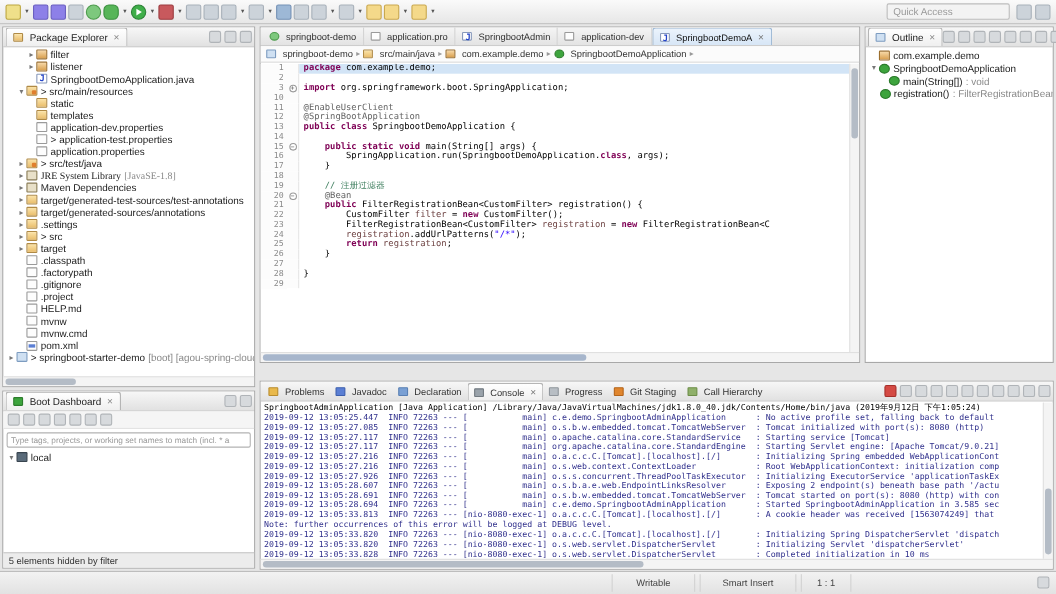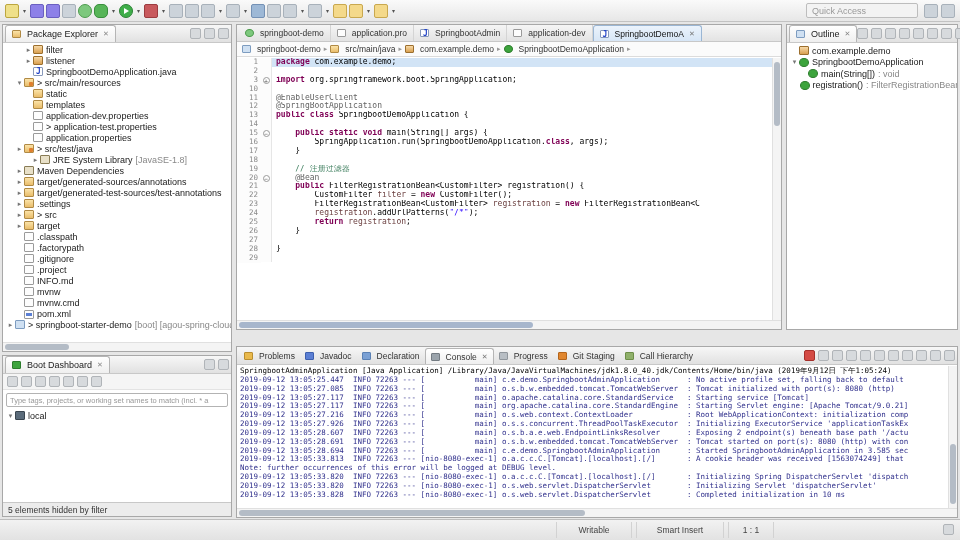--- a/index.html
+++ b/index.html
@@ -243,40 +243,40 @@
         <div class="trow" data-name="tree-item" style="padding-left: 21px;">
           <span class="arrow" data-name="arrow-space"></span>
           <span class="ti ic-file" data-name="file-icon"></span>
           <span class="tlabel" data-name="tree-item-label">application.properties</span>
         </div>
         <div class="trow" data-name="tree-item" style="padding-left: 12px;">
           <span class="arrow" data-name="chevron-right-icon">▸</span>
           <span class="ti ic-srcfolder" data-name="srcfolder-icon"></span>
           <span class="tlabel" data-name="tree-item-label">&gt; src/test/java</span>
         </div>
-        <div class="trow" data-name="tree-item" style="padding-left: 28px;">
+        <div class="trow" data-name="tree-item" style="padding-left: 12px; font-family: Liberation Serif, serif;">
           <span class="arrow" data-name="chevron-right-icon">▸</span>
           <span class="ti ic-library" data-name="library-icon"></span>
           <span class="tlabel" data-name="tree-item-label">JRE System Library</span>
           <span class="tdeco" data-name="tree-item-decoration">[JavaSE-1.8]</span>
         </div>
         <div class="trow" data-name="tree-item" style="padding-left: 12px;">
           <span class="arrow" data-name="chevron-right-icon">▸</span>
           <span class="ti ic-library" data-name="library-icon"></span>
           <span class="tlabel" data-name="tree-item-label">Maven Dependencies</span>
         </div>
         <div class="trow" data-name="tree-item" style="padding-left: 12px;">
           <span class="arrow" data-name="chevron-right-icon">▸</span>
           <span class="ti ic-folder" data-name="folder-icon"></span>
+          <span class="tlabel" data-name="tree-item-label">target/generated-test-sources/test-annotations</span>
+        </div>
+        <div class="trow" data-name="tree-item" style="padding-left: 12px;">
+          <span class="arrow" data-name="chevron-right-icon">▸</span>
+          <span class="ti ic-folder" data-name="folder-icon"></span>
           <span class="tlabel" data-name="tree-item-label">target/generated-sources/annotations</span>
-        </div>
-        <div class="trow" data-name="tree-item" style="padding-left: 12px;">
-          <span class="arrow" data-name="chevron-right-icon">▸</span>
-          <span class="ti ic-folder" data-name="folder-icon"></span>
-          <span class="tlabel" data-name="tree-item-label">target/generated-test-sources/test-annotations</span>
         </div>
         <div class="trow" data-name="tree-item" style="padding-left: 12px;">
           <span class="arrow" data-name="chevron-right-icon">▸</span>
           <span class="ti ic-folder" data-name="folder-icon"></span>
           <span class="tlabel" data-name="tree-item-label">.settings</span>
         </div>
         <div class="trow" data-name="tree-item" style="padding-left: 12px;">
           <span class="arrow" data-name="chevron-right-icon">▸</span>
           <span class="ti ic-folder" data-name="folder-icon"></span>
           <span class="tlabel" data-name="tree-item-label">&gt; src</span>
@@ -302,21 +302,21 @@
           <span class="tlabel" data-name="tree-item-label">.gitignore</span>
         </div>
         <div class="trow" data-name="tree-item" style="padding-left: 12px;">
           <span class="arrow" data-name="arrow-space"></span>
           <span class="ti ic-file" data-name="file-icon"></span>
           <span class="tlabel" data-name="tree-item-label">.project</span>
         </div>
         <div class="trow" data-name="tree-item" style="padding-left: 12px;">
           <span class="arrow" data-name="arrow-space"></span>
           <span class="ti ic-file" data-name="file-icon"></span>
-          <span class="tlabel" data-name="tree-item-label">INFO.md</span>
+          <span class="tlabel" data-name="tree-item-label">HELP.md</span>
         </div>
         <div class="trow" data-name="tree-item" style="padding-left: 12px;">
           <span class="arrow" data-name="arrow-space"></span>
           <span class="ti ic-file" data-name="file-icon"></span>
           <span class="tlabel" data-name="tree-item-label">mvnw</span>
         </div>
         <div class="trow" data-name="tree-item" style="padding-left: 12px;">
           <span class="arrow" data-name="arrow-space"></span>
           <span class="ti ic-file" data-name="file-icon"></span>
           <span class="tlabel" data-name="tree-item-label">mvnw.cmd</span>
@@ -643,20 +643,21 @@
           <span class="hic" data-name="minimize-icon"></span>
           <span class="hic" data-name="maximize-icon"></span>
         </span>
     </div>
     <div class="con-body" data-name="console-output">
         <div class="con-line con-header" data-name="console-process-header">SpringbootAdminApplication [Java Application] /Library/Java/JavaVirtualMachines/jdk1.8.0_40.jdk/Contents/Home/bin/java (2019年9月12日 下午1:05:24)</div>
         <div class="con-line" data-name="console-log-line">2019-09-12 13:05:25.447  INFO 72263 --- [           main] c.e.demo.SpringbootAdminApplication      : No active profile set, falling back to default</div>
         <div class="con-line" data-name="console-log-line">2019-09-12 13:05:27.085  INFO 72263 --- [           main] o.s.b.w.embedded.tomcat.TomcatWebServer  : Tomcat initialized with port(s): 8080 (http)</div>
         <div class="con-line" data-name="console-log-line">2019-09-12 13:05:27.117  INFO 72263 --- [           main] o.apache.catalina.core.StandardService   : Starting service [Tomcat]</div>
         <div class="con-line" data-name="console-log-line">2019-09-12 13:05:27.117  INFO 72263 --- [           main] org.apache.catalina.core.StandardEngine  : Starting Servlet engine: [Apache Tomcat/9.0.21]</div>
+        <div class="con-line" data-name="console-log-line">2019-09-12 13:05:27.216  INFO 72263 --- [           main] o.a.c.c.C.[Tomcat].[localhost].[/]       : Initializing Spring embedded WebApplicationCont</div>
         <div class="con-line" data-name="console-log-line">2019-09-12 13:05:27.216  INFO 72263 --- [           main] o.s.web.context.ContextLoader            : Root WebApplicationContext: initialization comp</div>
         <div class="con-line" data-name="console-log-line">2019-09-12 13:05:27.926  INFO 72263 --- [           main] o.s.s.concurrent.ThreadPoolTaskExecutor  : Initializing ExecutorService 'applicationTaskEx</div>
         <div class="con-line" data-name="console-log-line">2019-09-12 13:05:28.607  INFO 72263 --- [           main] o.s.b.a.e.web.EndpointLinksResolver      : Exposing 2 endpoint(s) beneath base path '/actu</div>
         <div class="con-line" data-name="console-log-line">2019-09-12 13:05:28.691  INFO 72263 --- [           main] o.s.b.w.embedded.tomcat.TomcatWebServer  : Tomcat started on port(s): 8080 (http) with con</div>
         <div class="con-line" data-name="console-log-line">2019-09-12 13:05:28.694  INFO 72263 --- [           main] c.e.demo.SpringbootAdminApplication      : Started SpringbootAdminApplication in 3.585 sec</div>
         <div class="con-line" data-name="console-log-line">2019-09-12 13:05:33.813  INFO 72263 --- [nio-8080-exec-1] o.a.c.c.C.[Tomcat].[localhost].[/]       : A cookie header was received [1563074249] that </div>
         <div class="con-line" data-name="console-log-line">Note: further occurrences of this error will be logged at DEBUG level.</div>
         <div class="con-line" data-name="console-log-line">2019-09-12 13:05:33.820  INFO 72263 --- [nio-8080-exec-1] o.a.c.c.C.[Tomcat].[localhost].[/]       : Initializing Spring DispatcherServlet 'dispatch</div>
         <div class="con-line" data-name="console-log-line">2019-09-12 13:05:33.820  INFO 72263 --- [nio-8080-exec-1] o.s.web.servlet.DispatcherServlet        : Initializing Servlet 'dispatcherServlet'</div>
         <div class="con-line" data-name="console-log-line">2019-09-12 13:05:33.828  INFO 72263 --- [nio-8080-exec-1] o.s.web.servlet.DispatcherServlet        : Completed initialization in 10 ms</div>

